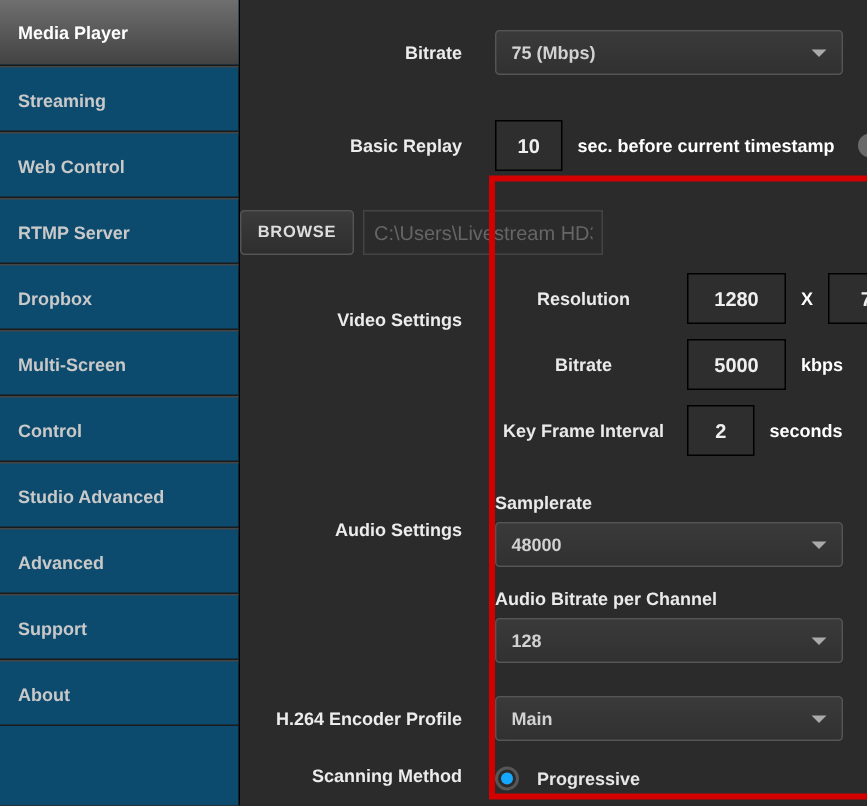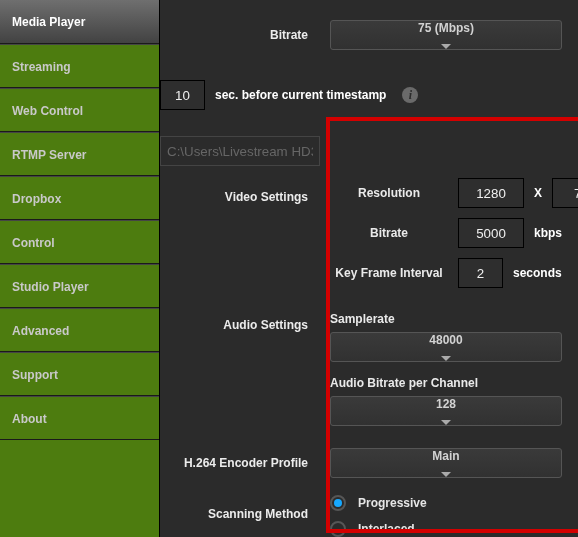--- a/index.html
+++ b/index.html
@@ -1,34 +1,34 @@
 <!DOCTYPE html>
 <html><head>
 <meta charset="utf-8">
 <style>
   html,body{margin:0;padding:0;height:100%;width:100%;font-family:Arial,Helvetica,sans-serif;font-size:12px;color:#e6e6e6;background:#2b2b2b;font-weight:bold;}
   *{box-sizing:border-box;}
   .app{display:flex;width:578px;height:537px;overflow:hidden;}
   
-  .sidebar{width:160px;flex:0 0 160px;background:#4d7c0f;border-right:1px solid #000;}
+  .sidebar{width:160px;flex:0 0 160px;background:#0c4a6e;border-right:1px solid #000;}
   .sidebar .item{height:44px;line-height:44px;padding:0 12px;border-bottom:1px solid #1a1a1a;border-top:1px solid #454545;color:#c9c9c9;cursor:pointer;}
   .sidebar .item:first-child{border-top:none;}
   .sidebar .item.active{background:linear-gradient(#6f6f6f,#424242);color:#fff;}
   
   .content{flex:1;background:#2b2b2b;position:relative;padding-top:0;}
   .row{display:flex;align-items:center;padding:6px 20px 6px 0;}
   .row-label{width:170px;text-align:right;padding-right:22px;color:#ececec;font-size:12px;}
   .row-val{flex:1;display:flex;align-items:center;gap:10px;}
   .sub-label{color:#eaeaea;}
-  .sect-label{width:170px;text-align:right;padding-right:22px;color:#ececec;align-self:flex-start;margin-top:12px;}
-  .dropdown{display:flex;align-items:center;justify-content:space-between;background:linear-gradient(#3a3a3a,#313131);border:1px solid #555;border-radius:3px;height:30px;padding:0 10px;color:#ddd;cursor:pointer;flex-direction:column;}
+  .sect-label{width:170px;text-align:right;padding-right:22px;color:#ececec;align-self:flex-start;margin-top:24px;}
+  .dropdown{display:flex;align-items:center;justify-content:space-between;background:linear-gradient(#3a3a3a,#313131);border:1px solid #555;border-radius:3px;height:30px;padding:0 10px;color:#ddd;cursor:pointer;}
   .dropdown.wide{width:232px;}
   .dropdown .cv{font-weight:bold;color:#d2d2d2;}
   .caret{width:0;height:0;border-left:5px solid transparent;border-right:5px solid transparent;border-top:5px solid #aaa;}
-  .txt{background:#2e2e2e;border:1px solid #000;height:30px;padding:0 0;color:#efefef;text-align:center;font-weight:normal;font-family:inherit;}
+  .txt{background:#2e2e2e;border:1px solid #000;height:30px;padding:16px 0;color:#efefef;text-align:center;font-weight:bold;font-family:inherit;}
   .txt.addr{width:160px;text-align:left;padding:0 6px;color:#666;font-weight:normal;background:#2b2b2b;border:1px solid #444;}
   .txt.num{width:66px;}
   .txt.small{width:45px;}
   .btn-browse{display:inline-flex;align-items:center;justify-content:center;width:76px;height:30px;border:1px solid #555;background:linear-gradient(#3b3b3b,#2e2e2e);border-radius:3px;color:#ddd;font-size:11px;letter-spacing:.5px;cursor:pointer;font-weight:bold;}
   .info-icon{display:inline-flex;align-items:center;justify-content:center;width:16px;height:16px;border-radius:50%;background:#6a6a6a;color:#2b2b2b;font-style:italic;font-family:Georgia,serif;font-weight:bold;margin-left:6px;}
   .hl{position:absolute;border:4px solid #d40000;pointer-events:none;left:166px;top:117px;right:3px;bottom:4px;}
   .radio-row{display:flex;align-items:center;gap:12px;height:26px;}
   .radio{width:16px;height:16px;border:2px solid #565656;border-radius:50%;display:inline-flex;align-items:center;justify-content:center;background:transparent;cursor:pointer;}
   .radio .dot{width:8px;height:8px;border-radius:50%;background:#16a8ff;}
   .unit{color:#ffffff;}
@@ -43,51 +43,54 @@
 <body>
 
 <div class="app">
 
   <div class="sidebar">
     <div class="item active">Media Player</div>
     <div class="item">Streaming</div>
     <div class="item">Web Control</div>
     <div class="item">RTMP Server</div>
     <div class="item">Dropbox</div>
+    <div class="item">Multi-Screen</div>
     <div class="item">Control</div>
-    <div class="item">Studio Player</div>
+    <div class="item">Studio Advanced</div>
     <div class="item">Advanced</div>
     <div class="item">Support</div>
     <div class="item">About</div>
   </div>
 
   <div class="content">
 
     <div class="row" style="margin-top:14px;">
       <div class="row-label">Bitrate</div>
       <div class="row-val">
         <div class="dropdown wide">
           <span class="cv">75 (Mbps)</span>
           <span class="caret"></span>
         </div>
       </div>
     </div>
 
     <div class="row" style="margin-top:18px;">
+      <div class="row-label">Basic Replay</div>
       <div class="row-val">
         <input class="txt small" value="10" style="">
         <span class="unit">sec. before current timestamp</span>
         <span class="info-icon">i</span>
       </div>
     </div>
 
     <div class="vpad"></div>
 
     <div class="row">
       <div class="row-val" style="gap:6px;">
+        <div class="btn-browse">BROWSE</div>
         <input class="txt addr" value="C:\Users\Livestream HD31\Videos\" style="">
       </div>
     </div>
 
     <div class="sect" style="margin-top:6px;">
       <div class="sect-label">Video Settings</div>
       <div class="body">
         <div class="sub-row">
           <div class="rl sub-label">Resolution</div>
           <input class="txt num" value="1280" style="">
@@ -128,21 +131,21 @@
       <div class="row-label">H.264 Encoder Profile</div>
       <div class="row-val">
         <div class="dropdown wide">
           <span class="cv">Main</span>
           <span class="caret"></span>
         </div>
       </div>
     </div>
 
     <div class="sect" style="margin-top:6px;">
-      <div class="sect-label" style="margin-top:17px;">Scanning Method</div>
+      <div class="sect-label" style="margin-top:4px;">Scanning Method</div>
       <div class="body">
         <div class="radio-row">
           <span class="radio">
               <span class="dot"></span>
             </span>
           <span>Progressive</span>
         </div>
         <div class="radio-row">
           <span class="radio"></span>
           <span>Interlaced</span>

